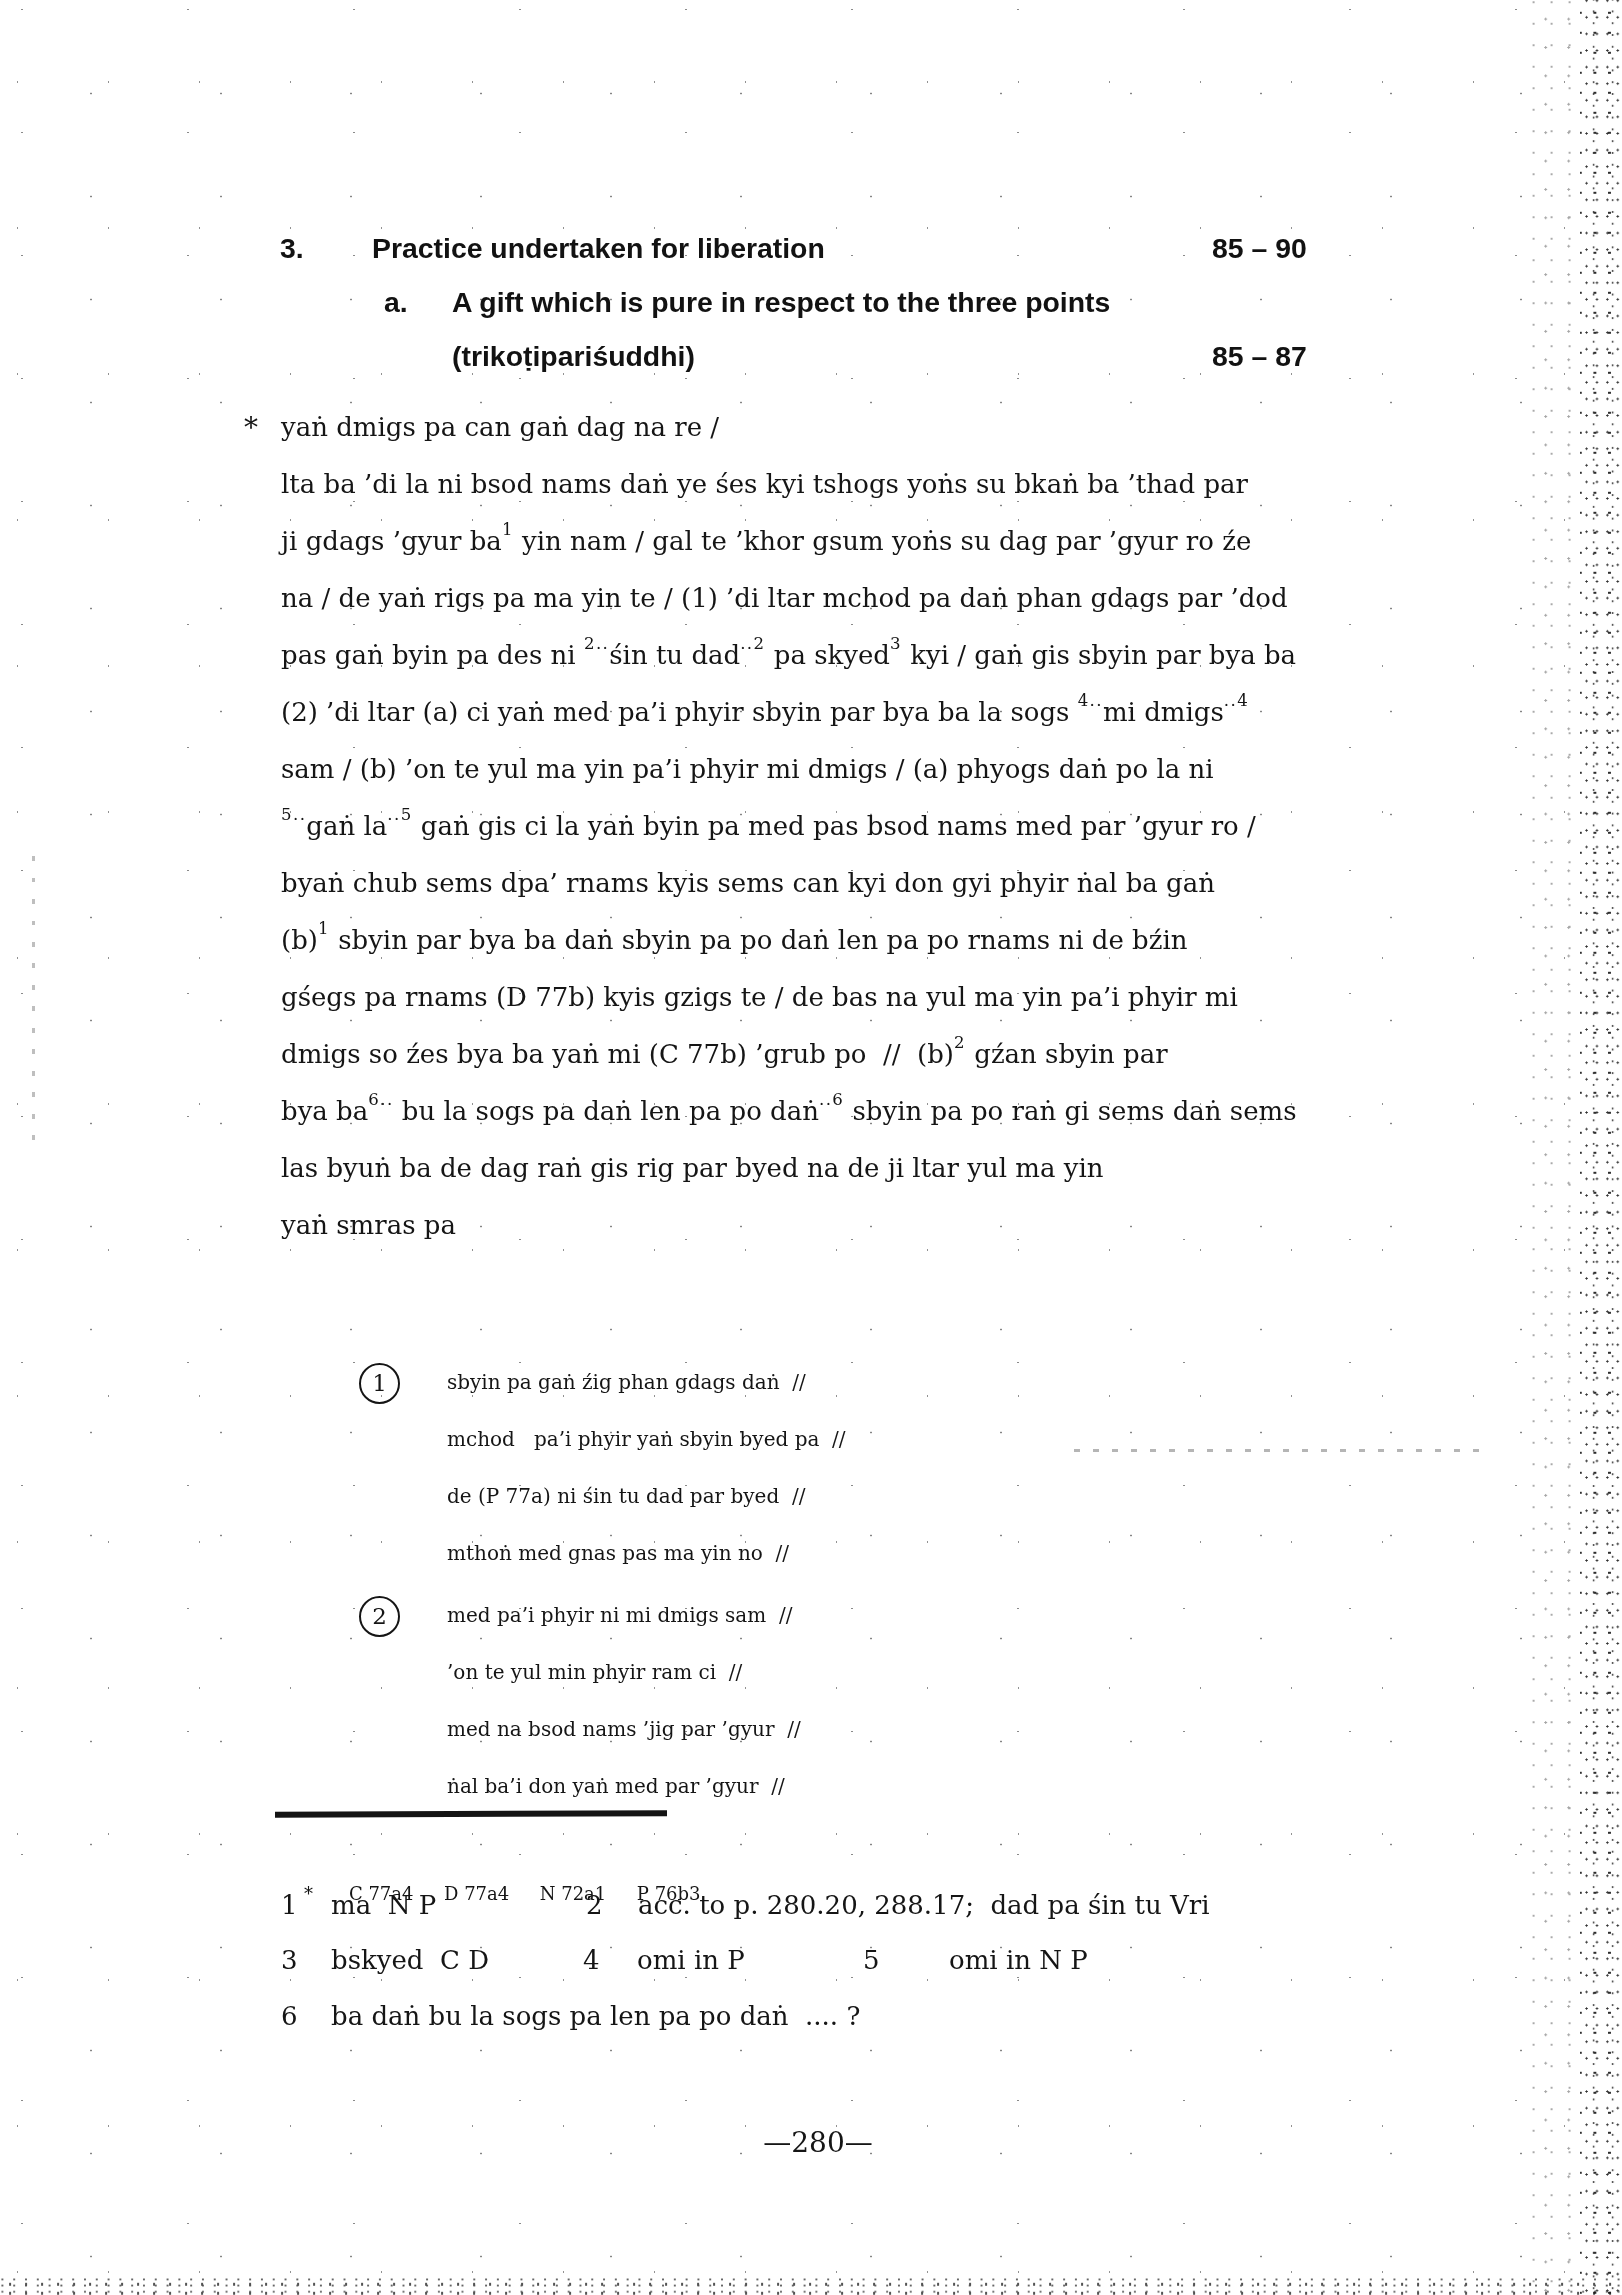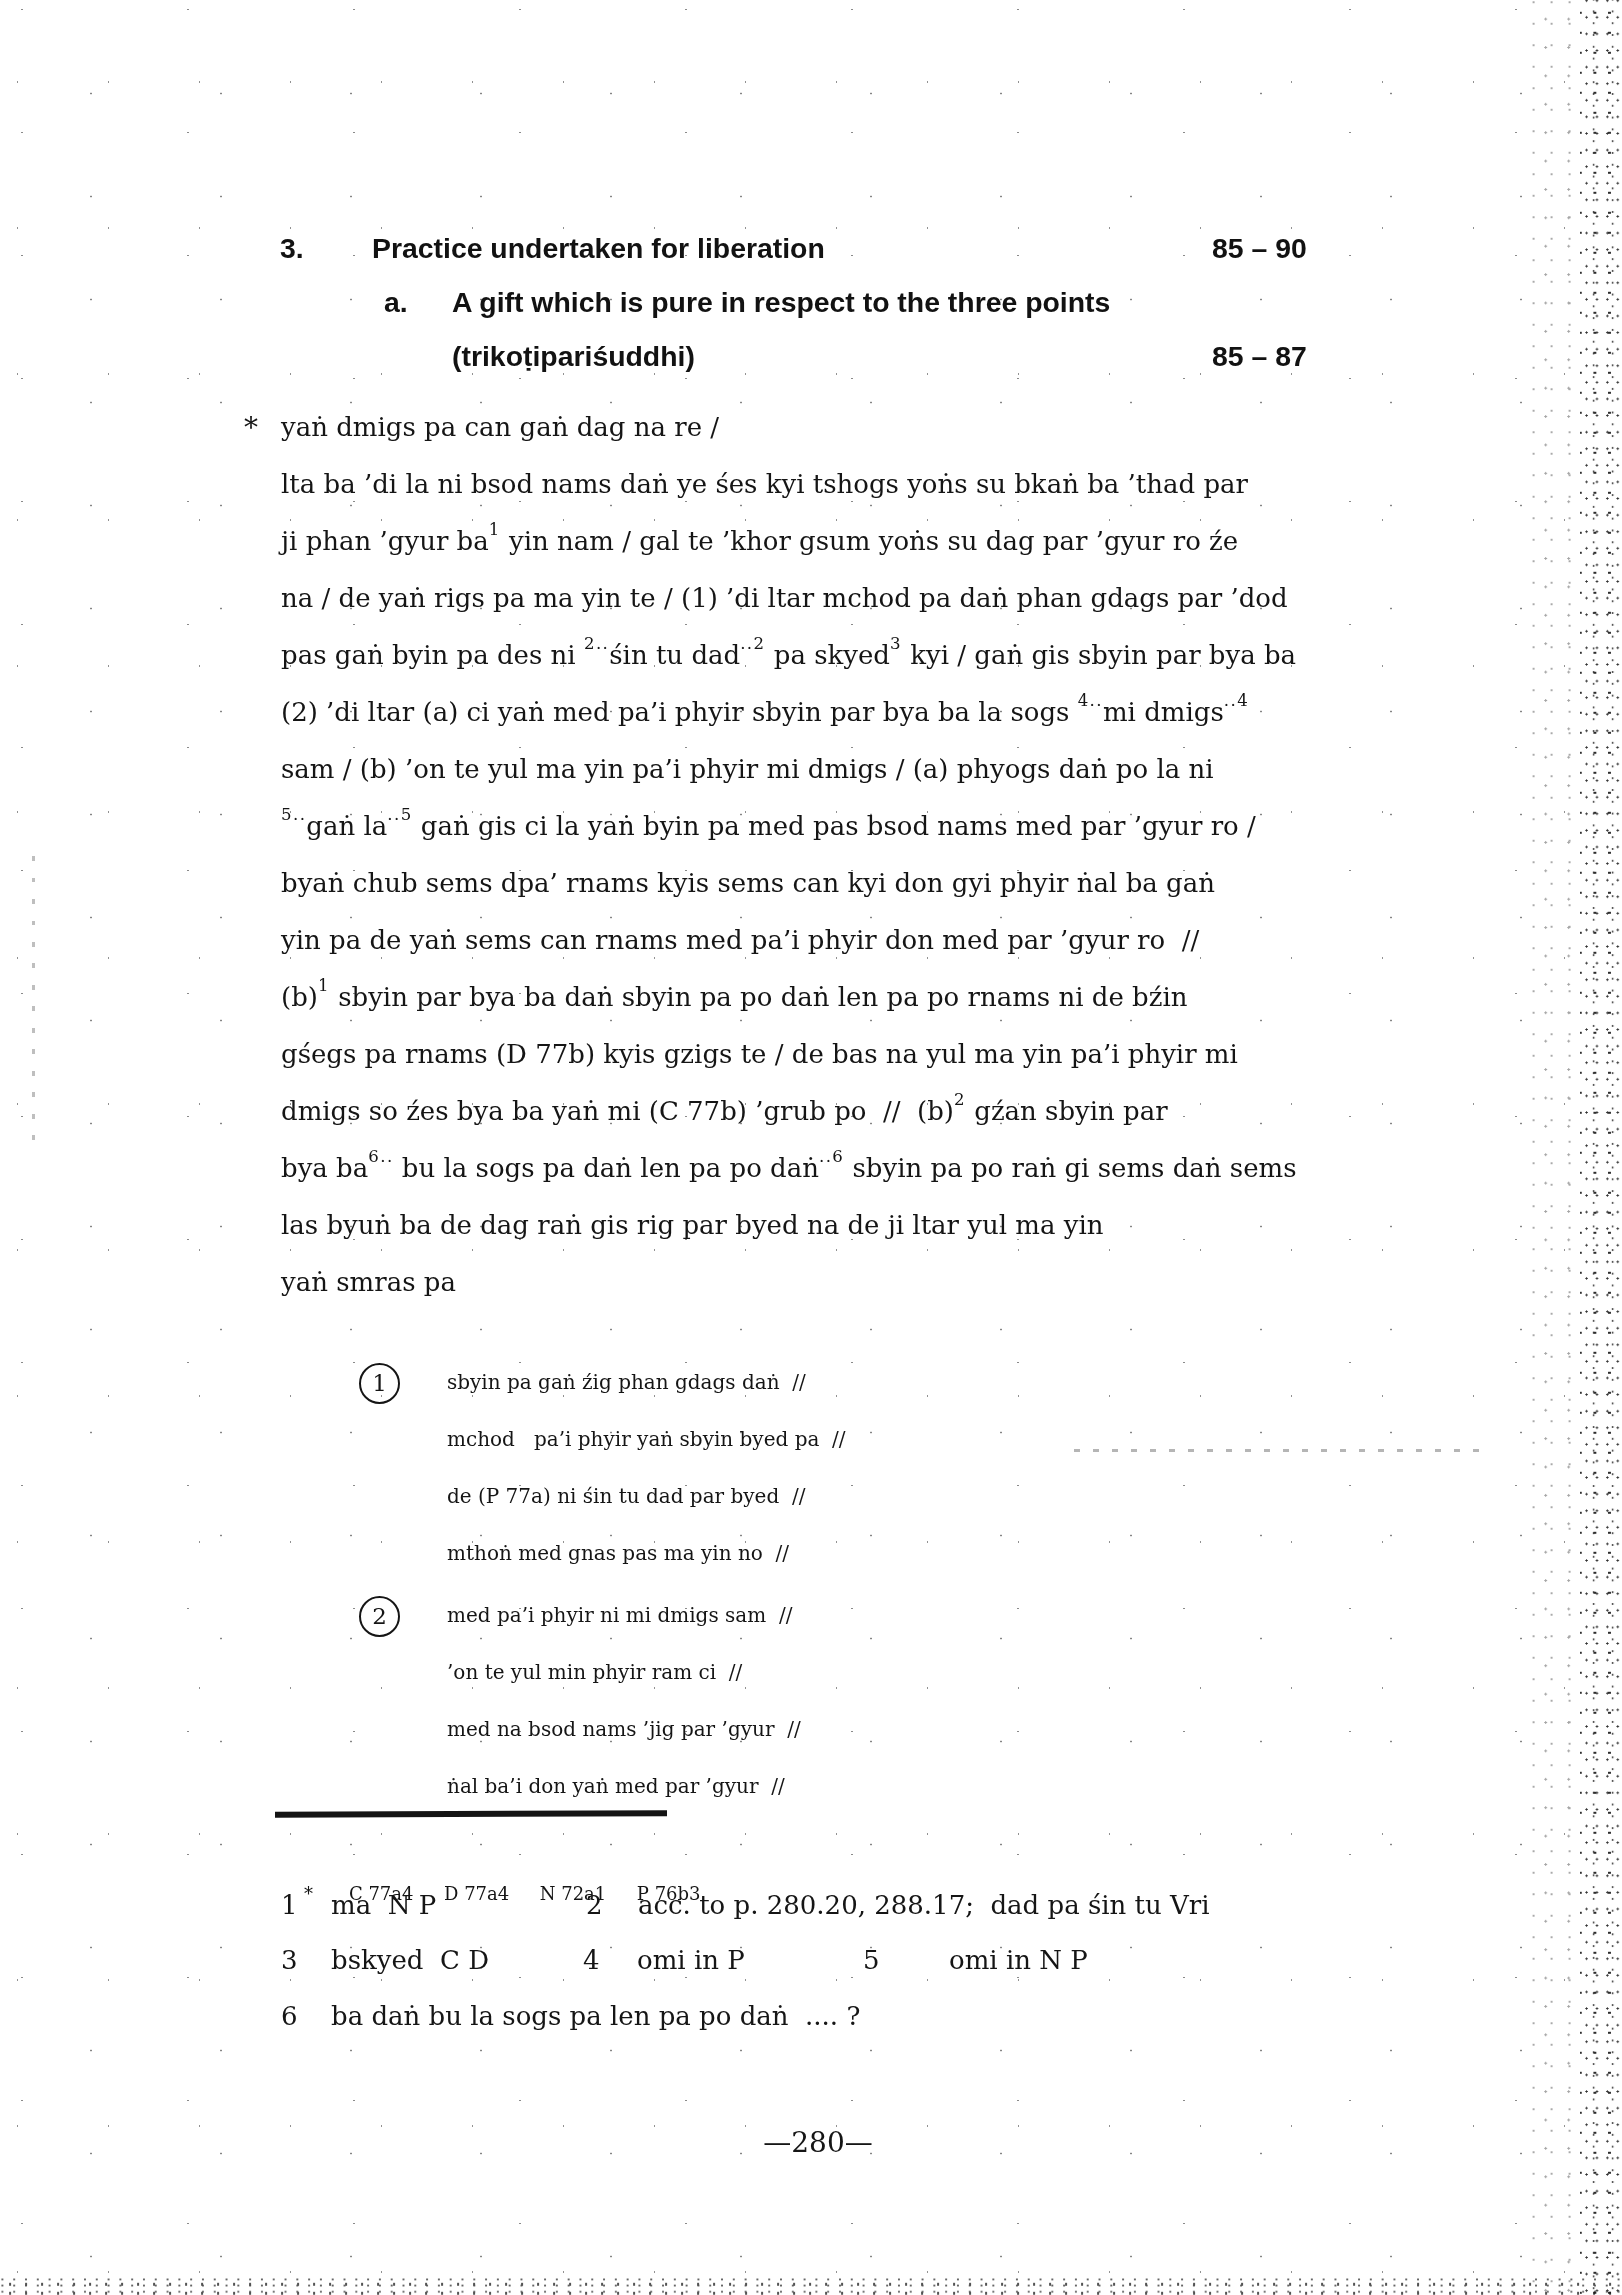--- a/index.html
+++ b/index.html
@@ -92,28 +92,27 @@
   <span class="h-item" style="left:452px;top:284px;">A gift which is pure in respect to the three points</span>
 
   <span class="h-item" style="left:452px;top:338px;">(trikoṭipariśuddhi)</span>
   <span class="h-item" style="left:1212px;top:338px;">85 – 87</span>
 
   <span class="margin-star">*</span>
 
   <div class="body-lines">
     <div class="body-line"><span>yaṅ dmigs pa can gaṅ dag na re /</span></div>
     <div class="body-line"><span>lta ba ’di la ni bsod nams daṅ ye śes kyi tshogs yoṅs su bkaṅ ba ’thad par</span></div>
-    <div class="body-line"><span>ji phan ’gyur ba</span><span class="sup">1</span><span> yin nam / gal te ’khor gsum yoṅs su dag par ’gyur ro źe</span></div>
+    <div class="body-line"><span>ji gdags ’gyur ba</span><span class="sup">1</span><span> yin nam / gal te ’khor gsum yoṅs su dag par ’gyur ro źe</span></div>
     <div class="body-line"><span>na / de yaṅ rigs pa ma yin te / (1) ’di ltar mchod pa daṅ phan gdags par ’dod</span></div>
     <div class="body-line"><span>pas gaṅ byin pa des ni </span><span class="sup">2..</span><span>śin tu dad</span><span class="sup">..2</span><span> pa skyed</span><span class="sup">3</span><span> kyi / gaṅ gis sbyin par bya ba</span></div>
     <div class="body-line"><span>(2) ’di ltar (a) ci yaṅ med pa’i phyir sbyin par bya ba la sogs </span><span class="sup">4..</span><span>mi dmigs</span><span class="sup">..4</span></div>
     <div class="body-line"><span>sam / (b) ’on te yul ma yin pa’i phyir mi dmigs / (a) phyogs daṅ po la ni</span></div>
     <div class="body-line"><span class="sup">5..</span><span>gaṅ la</span><span class="sup">..5</span><span> gaṅ gis ci la yaṅ byin pa med pas bsod nams med par ’gyur ro /</span></div>
     <div class="body-line"><span>byaṅ chub sems dpa’ rnams kyis sems can kyi don gyi phyir ṅal ba gaṅ</span></div>
-    <div class="body-line"><span>yin pa de yaṅ sems can rnams med pa’i phyir don med par ’gyur ro  //</span></div>
     <div class="body-line"><span>(b)</span><span class="sup">1</span><span> sbyin par bya ba daṅ sbyin pa po daṅ len pa po rnams ni de bźin</span></div>
     <div class="body-line"><span>gśegs pa rnams (D 77b) kyis gzigs te / de bas na yul ma yin pa’i phyir mi</span></div>
     <div class="body-line"><span>dmigs so źes bya ba yaṅ mi (C 77b) ’grub po  //  (b)</span><span class="sup">2</span><span> gźan sbyin par</span></div>
     <div class="body-line"><span>bya ba</span><span class="sup">6..</span><span> bu la sogs pa daṅ len pa po daṅ</span><span class="sup">..6</span><span> sbyin pa po raṅ gi sems daṅ sems</span></div>
     <div class="body-line"><span>las byuṅ ba de dag raṅ gis rig par byed na de ji ltar yul ma yin</span></div>
     <div class="body-line"><span>yaṅ smras pa</span></div>
   </div>
 
   <span class="verse-num" style="left:359px;top:1363px;">1</span>
   <div class="verse" style="top:1354px;">

